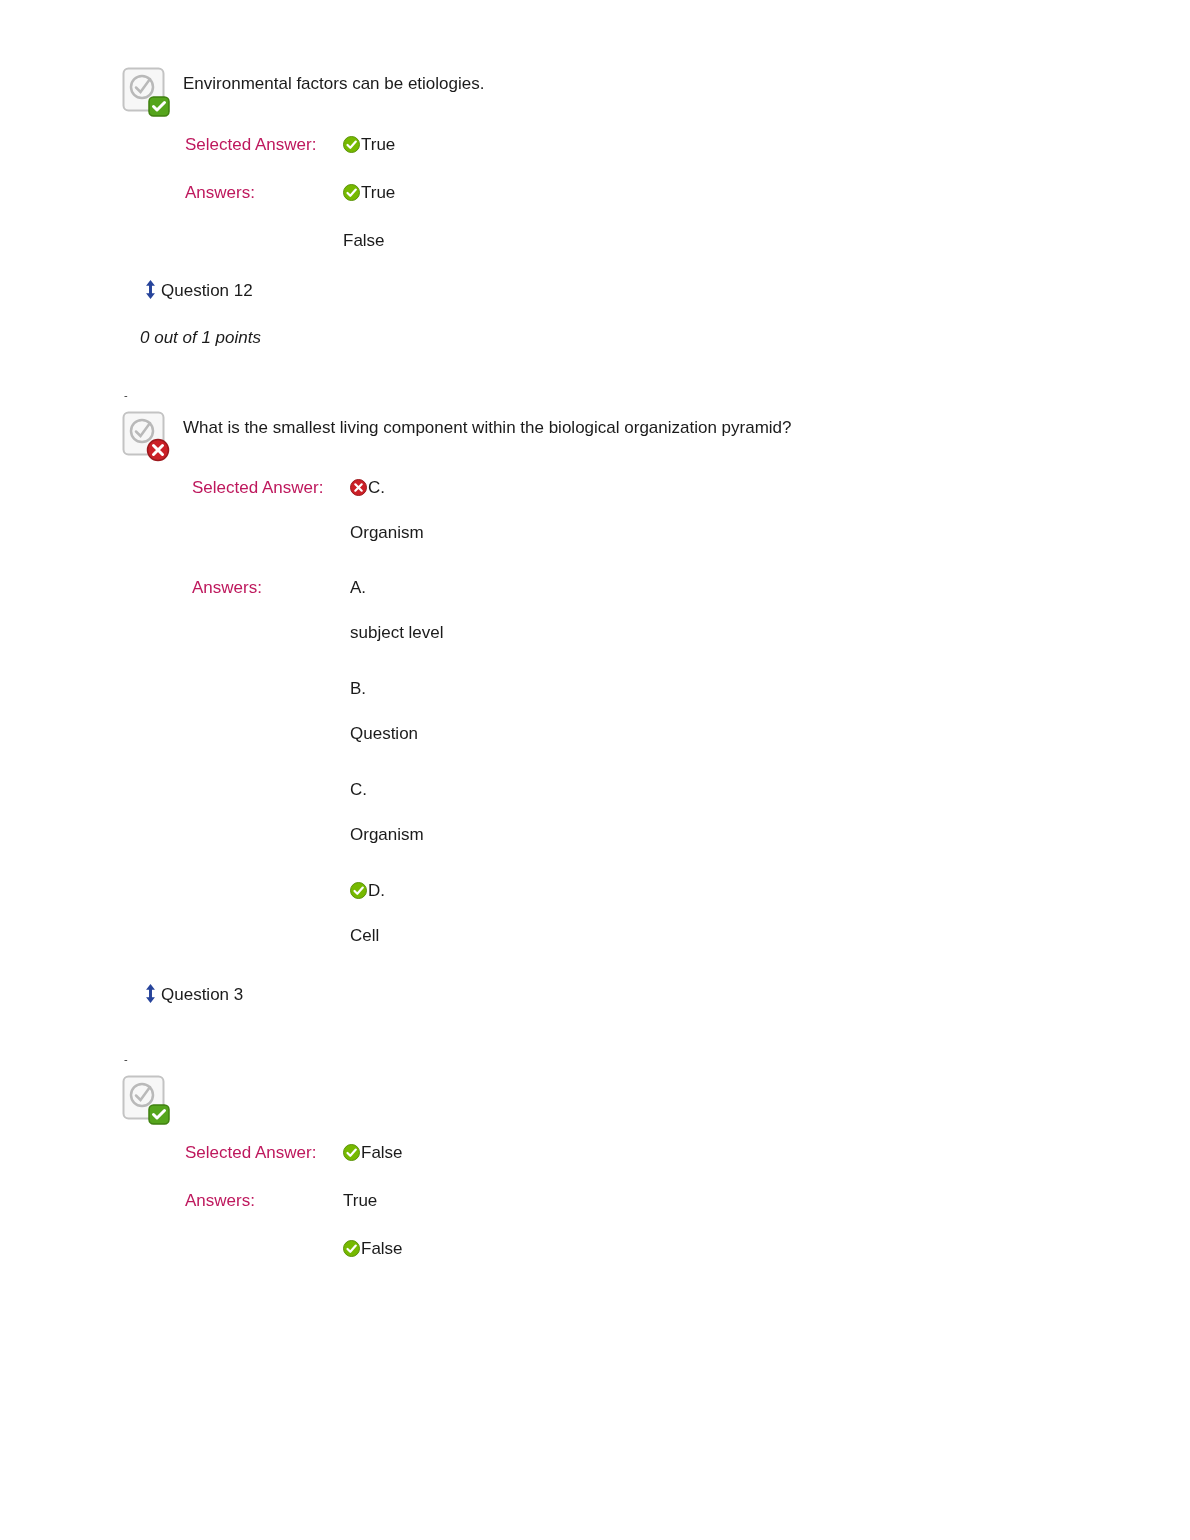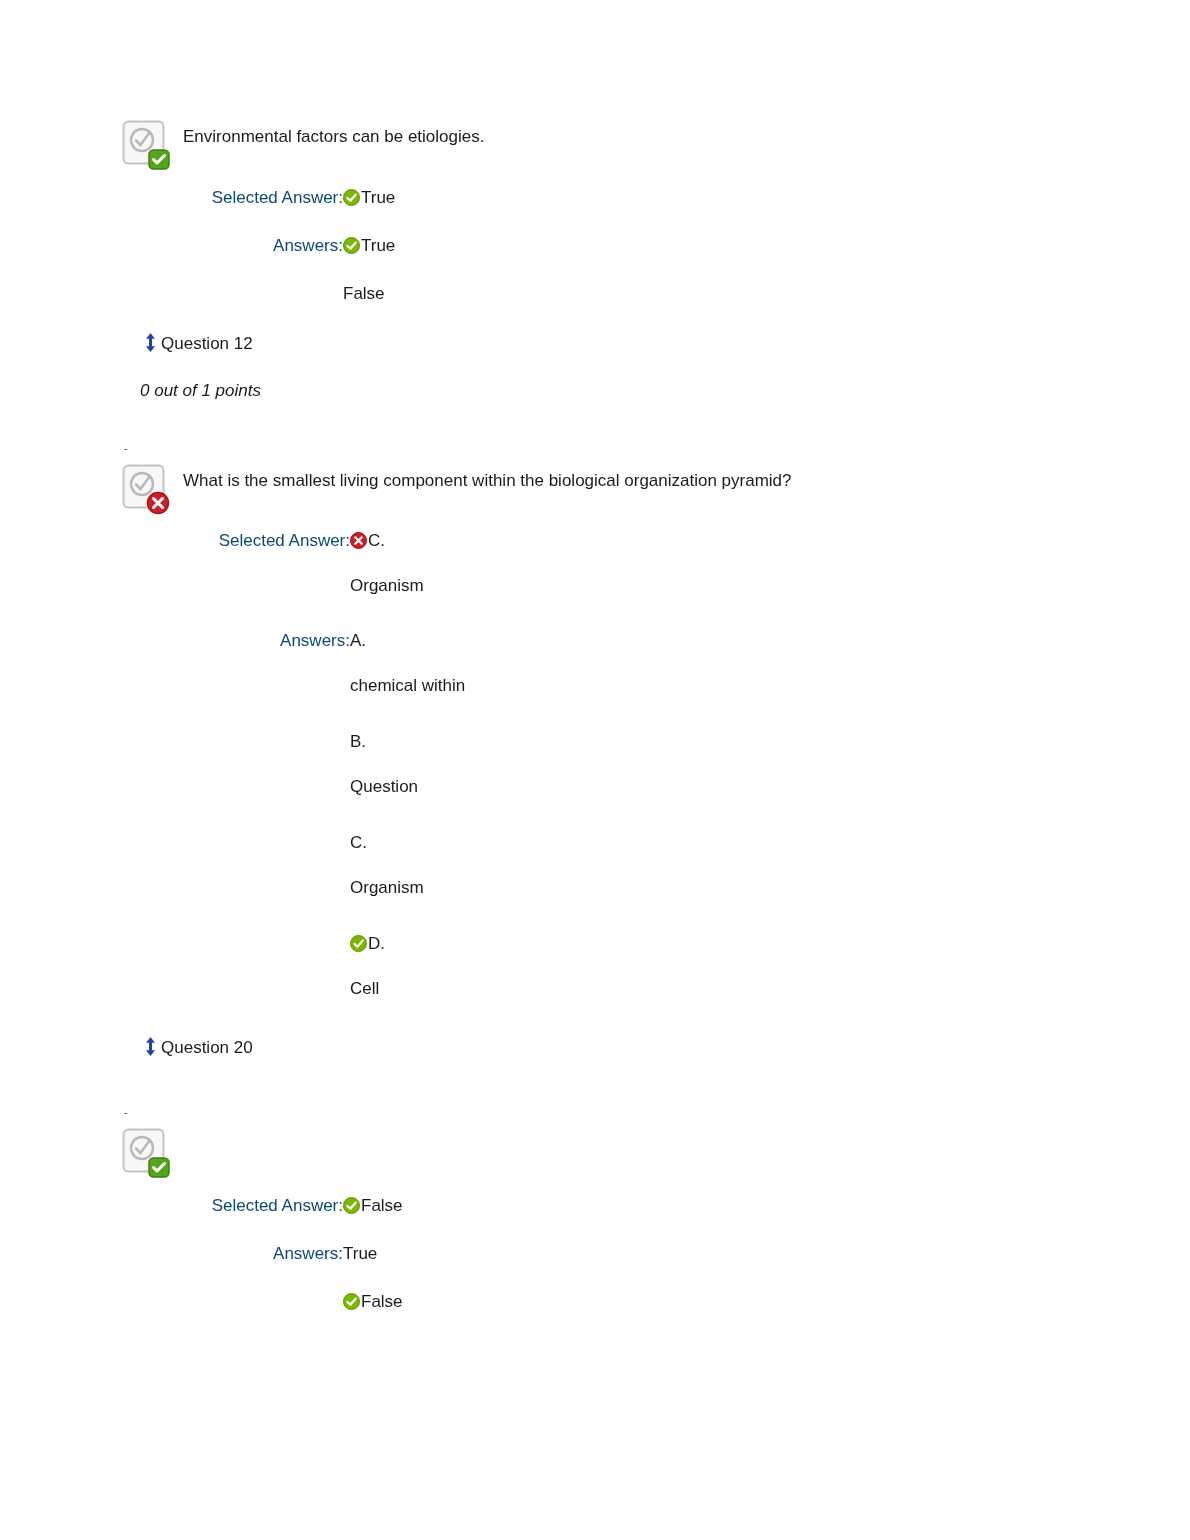--- a/index.html
+++ b/index.html
@@ -5,39 +5,39 @@
   * { box-sizing: border-box; }
   html, body { margin: 0; padding: 0; }
   body {
     width: 1190px; height: 1540px;
     background: #ffffff;
     font-family: "Liberation Sans", sans-serif;
     font-size: 17px;
     color: #1b1b1b;
     overflow: hidden;
   }
-  .content { padding-top: 120px; }
+  .content { padding-top: 67px; }
 
   .qblock { margin-left: 122px; }
 
   .q-body { display: flex; gap: 11px; align-items: flex-start; }
   .doc-icon { width: 50px; height: 52px; flex: none; }
   .q-text { padding-top: 7px; }
 
   .ans-grid {
     display: grid;
     grid-template-columns: 158px auto;
     margin-left: 63px;
     margin-top: 2px;
   }
   .ans-grid.mc { row-gap: 10px; margin-left: 70px; }
   .line { line-height: 48px; white-space: nowrap; }
   .mc .line { line-height: 45px; }
   .opt { margin-bottom: 11px; }
-  .ans-label { color: #0c4a6e; text-align: right; }
+  .ans-label { color: #be185d; }
 
   .ic {
     display: inline-block;
     width: 17px; height: 17px;
     vertical-align: -3px;
     margin-right: 1px;
   }
 
   .q-header {
     margin-left: 145px;
@@ -137,21 +137,21 @@
                 <path d="M5.3 5.3 l6.4 6.4 M11.7 5.3 l-6.4 6.4" stroke="#fff" stroke-width="2.2" stroke-linecap="round"></path>
               </svg>
           </span><span>C.</span>
         </div>
         <div class="line">Organism</div>
       </div>
       <div class="ans-label line">Answers:</div>
       <div class="ans-content">
         <div class="opt">
           <div class="line">A.</div>
-          <div class="line">chemical within</div>
+          <div class="line">subject level</div>
         </div>
         <div class="opt">
           <div class="line">B.</div>
           <div class="line">Question</div>
         </div>
         <div class="opt">
           <div class="line">C.</div>
           <div class="line">Organism</div>
         </div>
         <div class="opt">
@@ -167,21 +167,21 @@
         </div>
       </div>
     </div>
   </section>
 
   <div class="q-header">
     <span class="updown">
       <svg viewBox="0 0 10 18" width="11" height="19">
           <path d="M5 0 L9.2 5.4 H6.4 V12.6 H9.2 L5 18 L0.8 12.6 H3.6 V5.4 H0.8 Z" fill="#27449b"></path>
         </svg>
-    </span><span>Question 20</span>
+    </span><span>Question 3</span>
   </div>
   <div class="dash">-</div>
 
   <section class="qblock">
     <div class="q-body">
       <span class="doc-icon">
         <svg viewBox="0 0 50 52" width="50" height="52">
           <rect x="1.5" y="1.5" width="40" height="42" rx="5" fill="#f7f7f7" stroke="#c3c3c3" stroke-width="2"></rect>
           <circle cx="20" cy="20" r="11" fill="none" stroke="#b9b9b9" stroke-width="2.5"></circle>
           <path d="M14 20.5 l4.5 4.5 L28 12" fill="none" stroke="#b9b9b9" stroke-width="2.5" stroke-linecap="round"></path>

